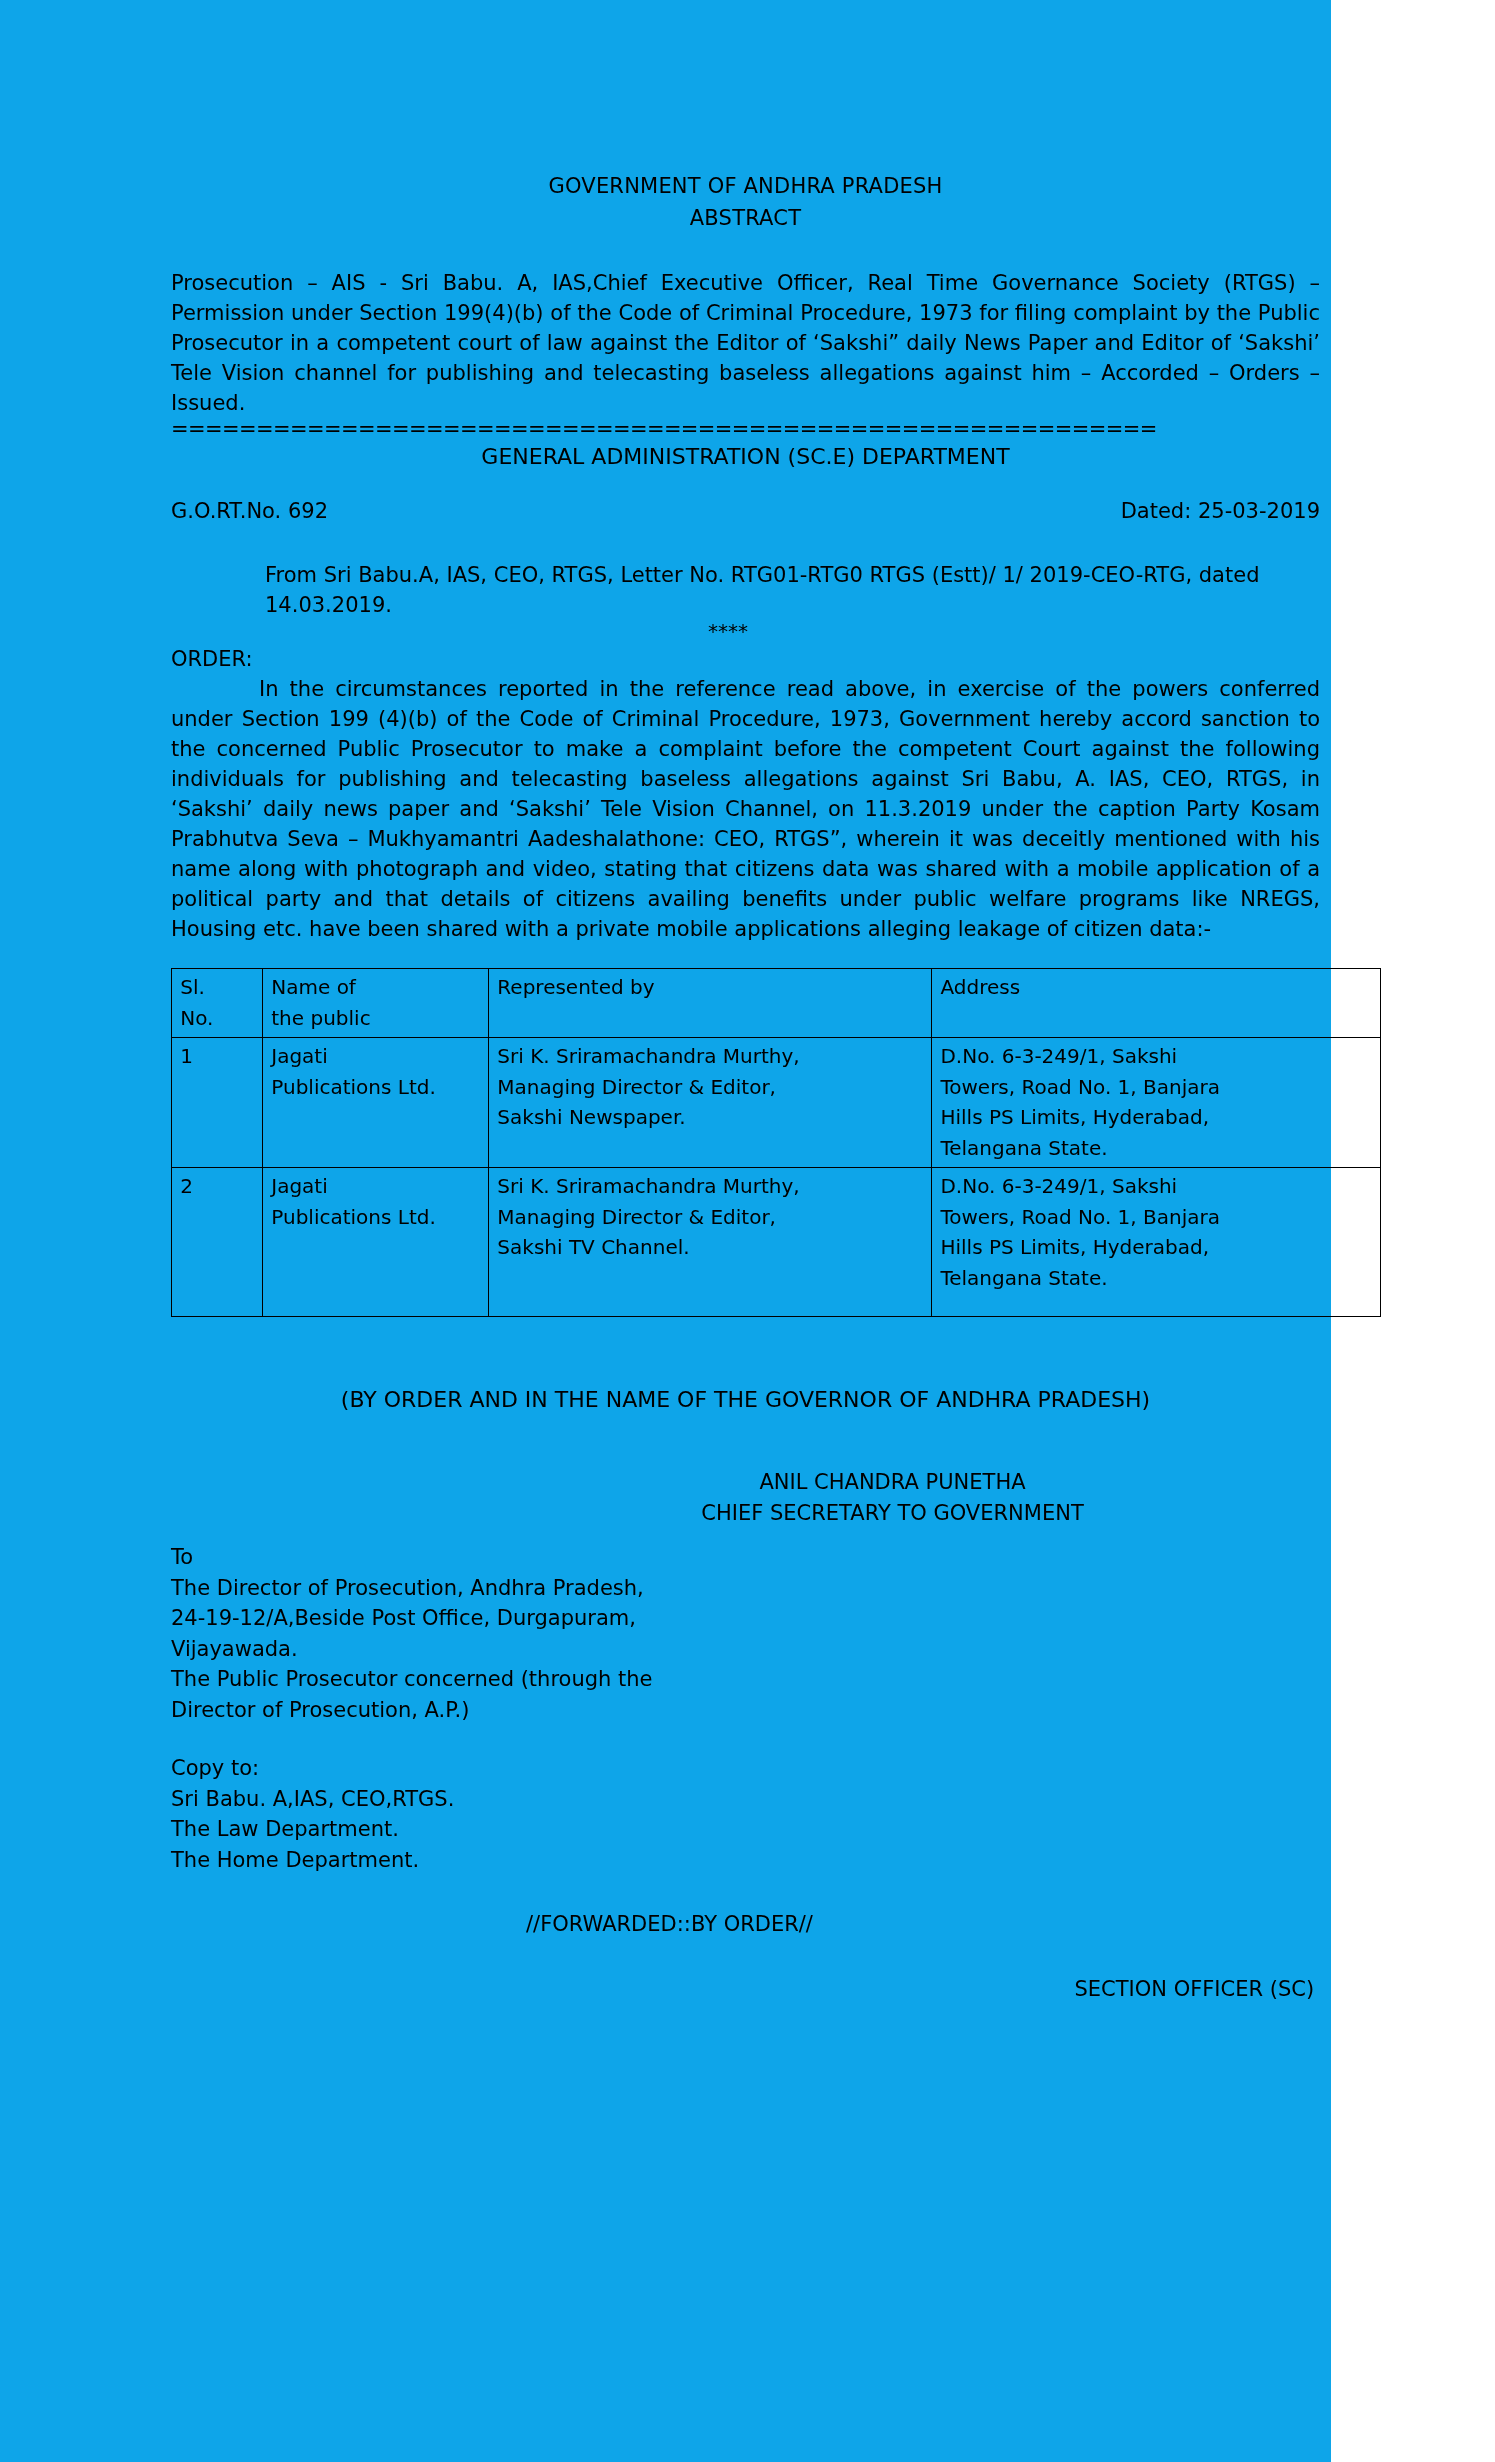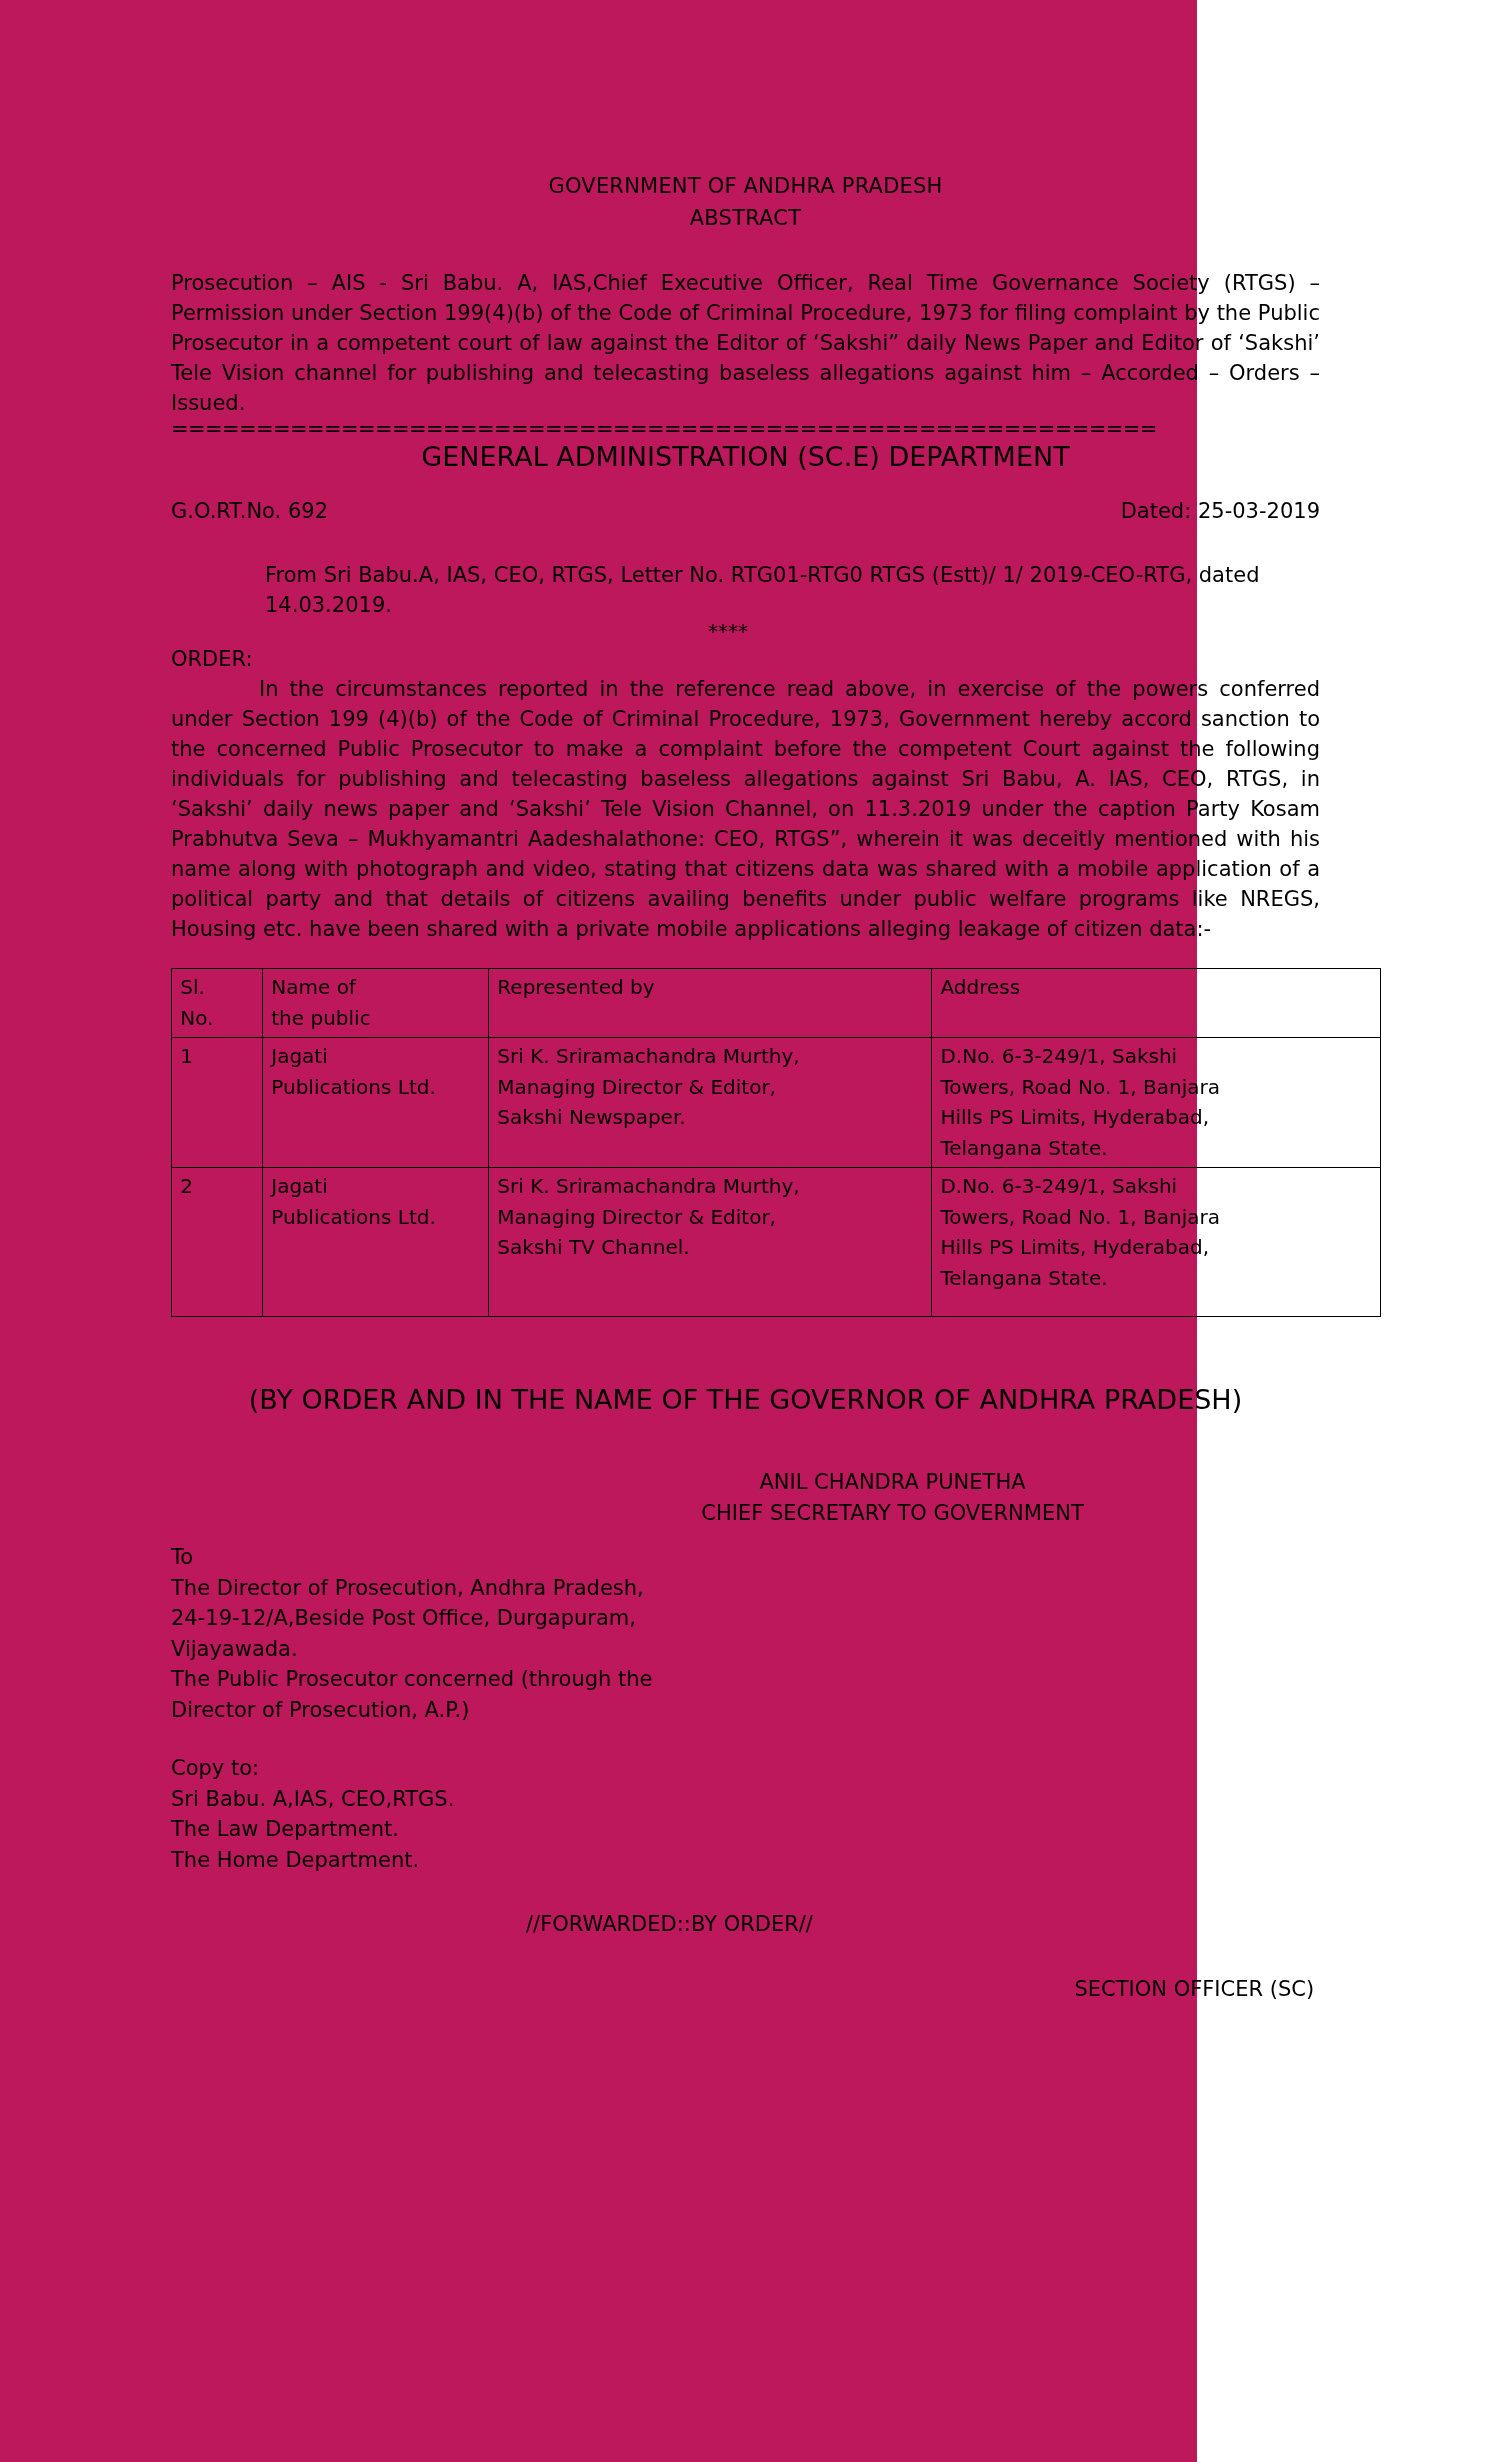--- a/index.html
+++ b/index.html
@@ -10,23 +10,23 @@
   }
   body {
     width: 1495px;
     height: 2462px;
     font-family: "DejaVu Sans", sans-serif;
     color: #000000;
     -webkit-font-smoothing: antialiased;
   }
   .page {
     position: relative;
-    width: 1197px;
+    width: 1331px;
     height: 2462px;
-    background: #be185d;
+    background: #0ea5e9;
     box-sizing: border-box;
     padding: 6px;
   }
   .content {
     position: absolute;
     left: 171px;
     top: 170px;
     width: 1149px;
   }
 
@@ -55,21 +55,21 @@
     line-height: 23.5px;
     letter-spacing: -0.6px;
     word-break: break-all;
     overflow: hidden;
     white-space: nowrap;
     height: 23.5px;
   }
 
   .center {
     text-align: center;
-    font-size: 27px;
+    font-size: 22px;
     line-height: 30.5px;
   }
 
   .row-between {
     display: flex;
     justify-content: space-between;
     align-items: baseline;
     font-size: 21px;
     line-height: 30.5px;
   }

